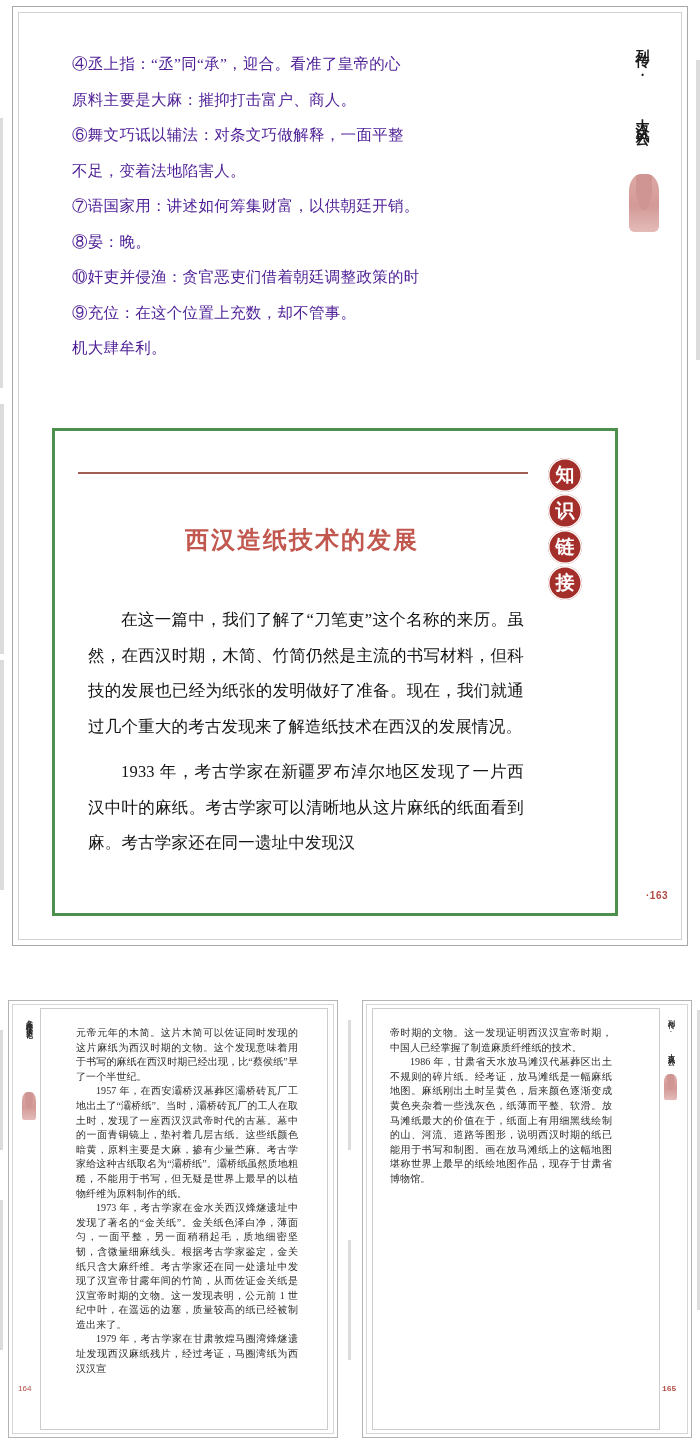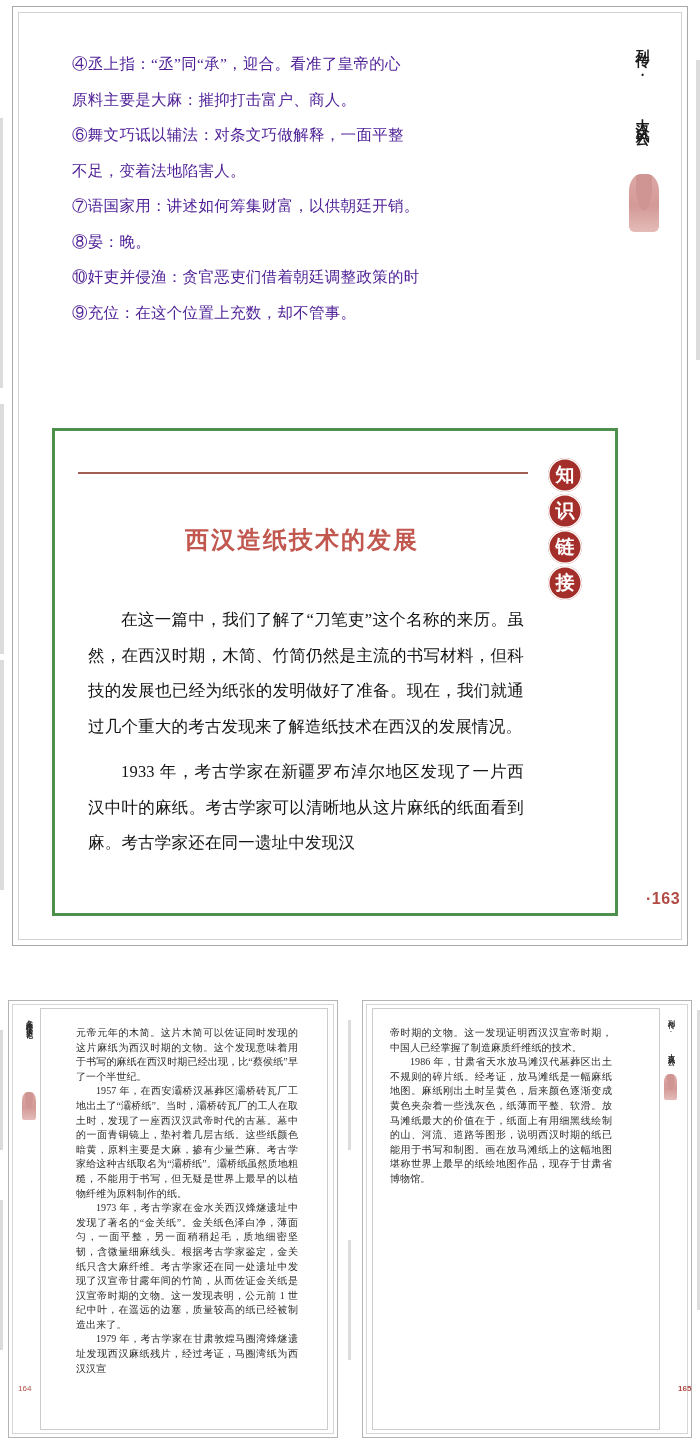--- a/index.html
+++ b/index.html
@@ -125,21 +125,21 @@
     text-align:justify;
     text-justify:inter-character;
     text-indent:2em;
     margin:10px;
     letter-spacing:.2px;
   }
 
   #page-number-163{
     position:absolute;
     left:634px;top:884px;
-    font-size:16px;
+    font-size:10px;
     color:#b04a43;
     font-weight:700;
     letter-spacing:.5px;
     font-family:"Liberation Sans","DejaVu Sans",sans-serif;
   }
 
   
   #bl-page{
     left:8px;top:1000px;width:330px;height:438px;
   }
@@ -201,22 +201,21 @@
     position:absolute;
     left:28px;top:26px;width:222px;
   }
   #br-vtag{ left:304px; top:14px; height:56px; }
   #br-figurine{ left:302px; top:74px; width:13px;height:26px; }
 
   #page-number-165{
     position:absolute;
     left:662px;top:1384px;
     font-size:8px;color:#b04a43;font-weight:700;
-    font-family:Liberation Sans, sans-serif;
-    margin-left:16px;
+    font-family:Liberation Mono, monospace;
   }
 
   
   .scan-edge{
     position:absolute;
     background:#dcdcdc;
   }
   #edge-left-top{left:0;top:118px;width:3px;height:270px;}
   #edge-left-mid{left:0;top:404px;width:4px;height:250px;}
   #edge-left-low{left:0;top:660px;width:4px;height:230px;}
@@ -246,20 +245,21 @@
 
   <div class="top-content">
     <div class="note-item">④丞上指：“丞”同“承”，迎合。看准了皇帝的心</div>
     <div class="note-item">原料主要是大麻：摧抑打击富户、商人。</div>
     <div class="note-item">⑥舞文巧诋以辅法：对条文巧做解释，一面平整</div>
     <div class="note-item">不足，变着法地陷害人。</div>
     <div class="note-item">⑦语国家用：讲述如何筹集财富，以供朝廷开销。</div>
     <div class="note-item">⑧晏：晚。</div>
     <div class="note-item">⑩奸吏并侵渔：贪官恶吏们借着朝廷调整政策的时</div>
     <div class="note-item">⑨充位：在这个位置上充数，却不管事。</div>
+    <div class="note-item">机大肆牟利。</div>
   </div>
 
   <div class="vtag" id="chapter-tag">列传 · 大汉风云</div>
   <div class="figurine" id="chapter-figurine"></div>
 
   <div id="page-number-163">·163</div>
 </div>
 
 <div id="knowledge-box"></div>
 <div id="knowledge-rule"></div>

